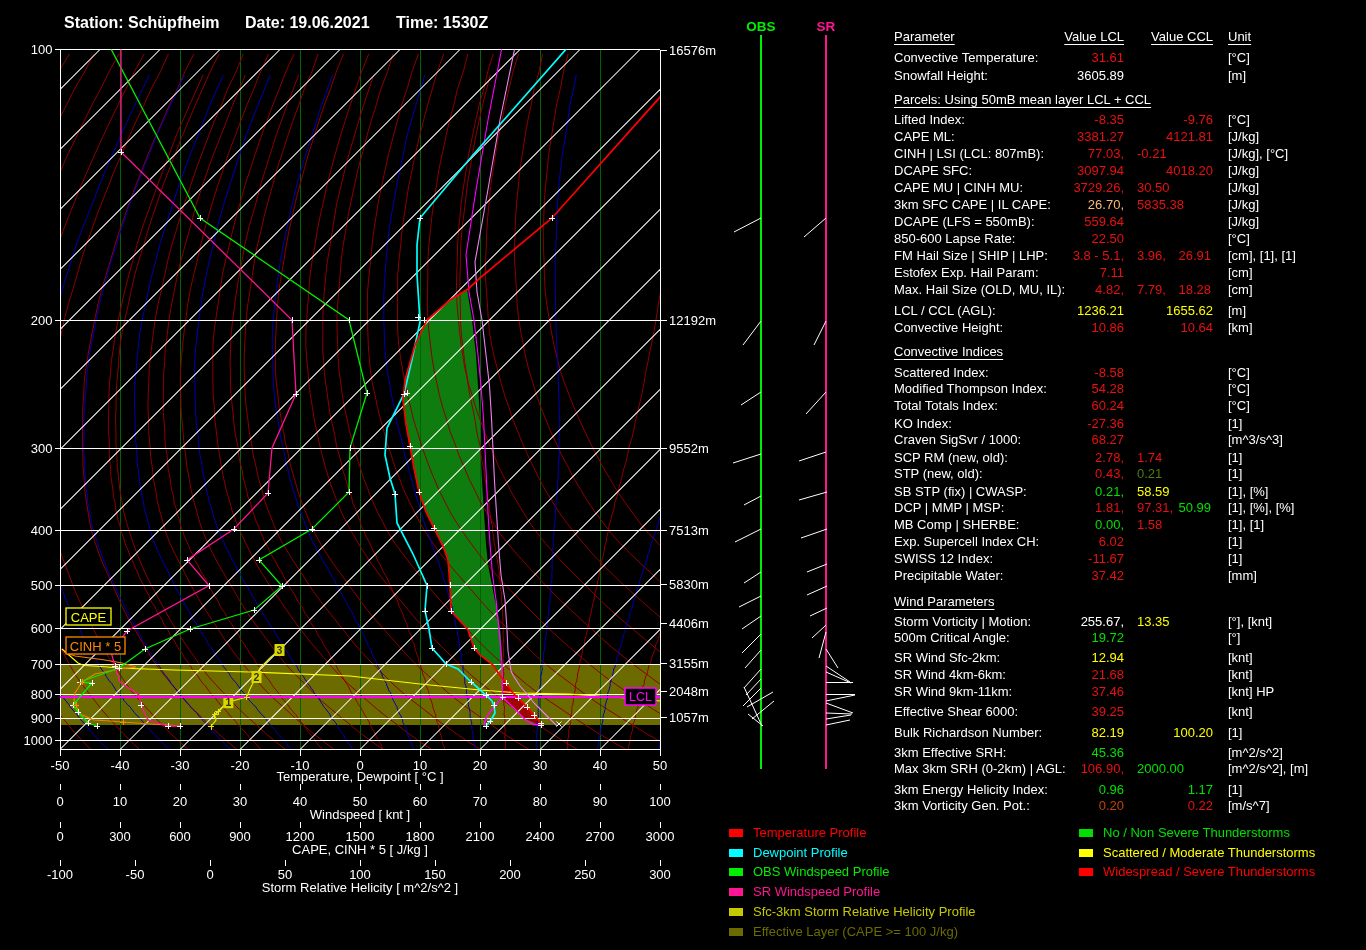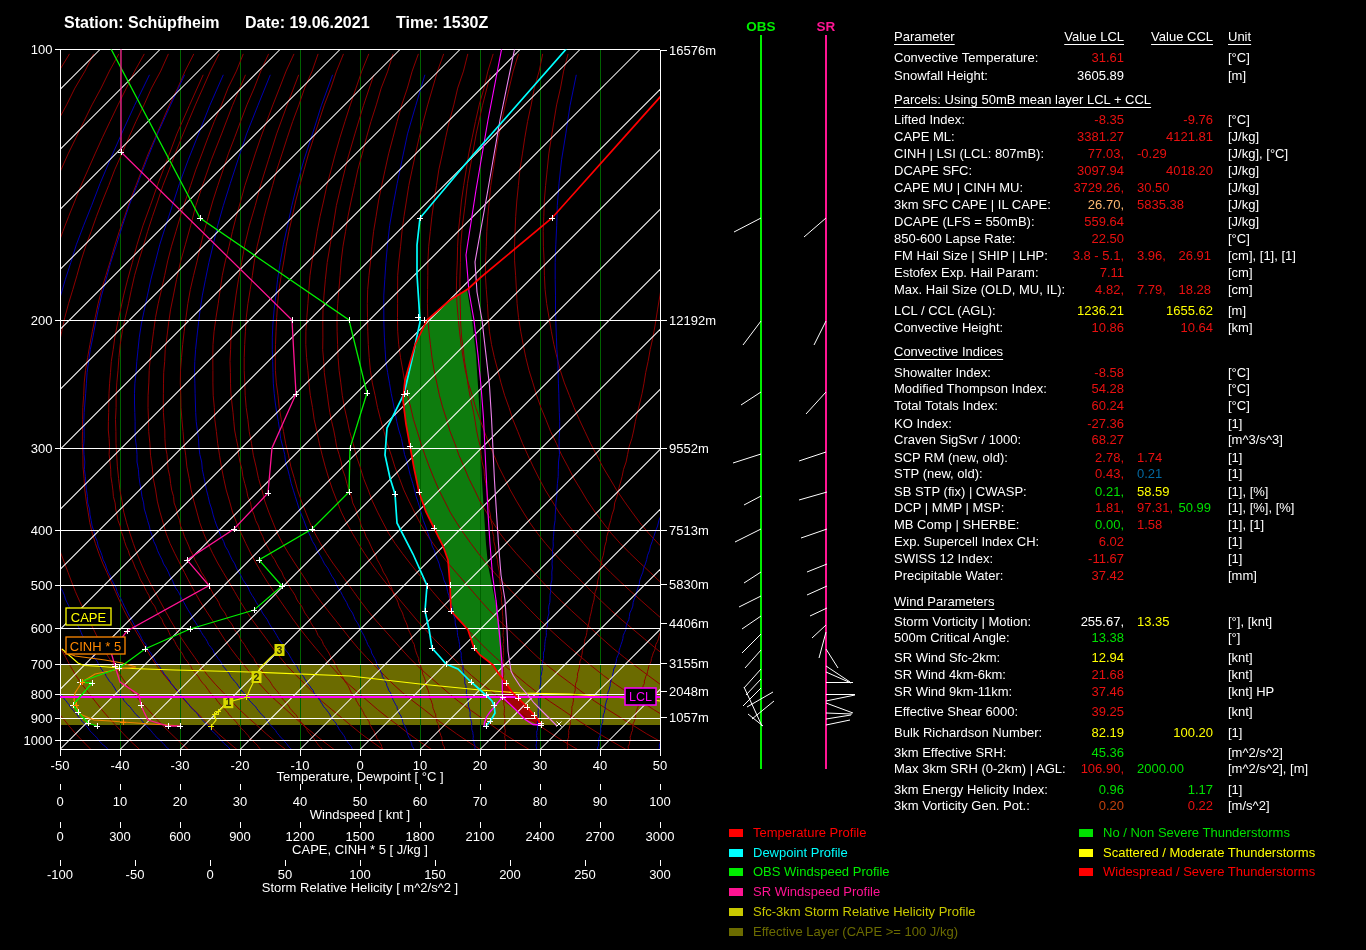--- a/index.html
+++ b/index.html
@@ -470,21 +470,21 @@
   </div>
 <div class="tr" style="top:128.4px">
     <span class="lab">CAPE ML:</span>
     <span class="v1" style="color:#e81010">3381.27</span>
     <span class="v2r" style="color:#e81010">4121.81</span>
     <span class="unit">[J/kg]</span>
   </div>
 <div class="tr" style="top:145.2px">
     <span class="lab">CINH | LSI (LCL: 807mB):</span>
     <span class="v1" style="color:#e81010">77.03,</span>
-    <span class="v2l" style="color:#e81010">-0.29</span>
+    <span class="v2l" style="color:#e81010">-0.21</span>
     <span class="unit">[J/kg], [°C]</span>
   </div>
 <div class="tr" style="top:162.4px">
     <span class="lab">DCAPE SFC:</span>
     <span class="v1" style="color:#e81010">3097.94</span>
     <span class="v2r" style="color:#e81010">4018.20</span>
     <span class="unit">[J/kg]</span>
   </div>
 <div class="tr" style="top:179.2px">
     <span class="lab">CAPE MU | CINH MU:</span>
@@ -536,21 +536,21 @@
 <div class="tr" style="top:318.5px">
     <span class="lab">Convective Height:</span>
     <span class="v1" style="color:#e81010">10.86</span>
     <span class="v2r" style="color:#e81010">10.64</span>
     <span class="unit">[km]</span>
   </div>
 <div class="tr" style="top:343.2px">
     <span class="lab u">Convective Indices</span>
   </div>
 <div class="tr" style="top:363.5px">
-    <span class="lab">Showalter Index:</span>
+    <span class="lab">Scattered Index:</span>
     <span class="v1" style="color:#e81010">-8.58</span>
     <span class="unit">[°C]</span>
   </div>
 <div class="tr" style="top:380.3px">
     <span class="lab">Modified Thompson Index:</span>
     <span class="v1" style="color:#e81010">54.28</span>
     <span class="unit">[°C]</span>
   </div>
 <div class="tr" style="top:397.4px">
     <span class="lab">Total Totals Index:</span>
@@ -569,21 +569,21 @@
   </div>
 <div class="tr" style="top:448.5px">
     <span class="lab">SCP RM (new, old):</span>
     <span class="v1" style="color:#e81010">2.78,</span>
     <span class="v2l" style="color:#e81010">1.74</span>
     <span class="unit">[1]</span>
   </div>
 <div class="tr" style="top:465.3px">
     <span class="lab">STP (new, old):</span>
     <span class="v1" style="color:#e81010">0.43,</span>
-    <span class="v2l" style="color:#0369a1">0.21</span>
+    <span class="v2l" style="color:#4d7c0f">0.21</span>
     <span class="unit">[1]</span>
   </div>
 <div class="tr" style="top:482.5px">
     <span class="lab">SB STP (fix) | CWASP:</span>
     <span class="v1" style="color:#00e000">0.21,</span>
     <span class="v2l" style="color:#ffff00">58.59</span>
     <span class="unit">[1], [%]</span>
   </div>
 <div class="tr" style="top:499.2px">
     <span class="lab">DCP | MMP | MSP:</span>
@@ -617,21 +617,21 @@
     <span class="lab u">Wind Parameters</span>
   </div>
 <div class="tr" style="top:612.6px">
     <span class="lab">Storm Vorticity | Motion:</span>
     <span class="v1" style="color:#ffffff">255.67,</span>
     <span class="v2l" style="color:#ffff00">13.35</span>
     <span class="unit">[°], [knt]</span>
   </div>
 <div class="tr" style="top:629.4px">
     <span class="lab">500m Critical Angle:</span>
-    <span class="v1" style="color:#00e000">13.38</span>
+    <span class="v1" style="color:#00e000">19.72</span>
     <span class="unit">[°]</span>
   </div>
 <div class="tr" style="top:649.4px">
     <span class="lab">SR Wind Sfc-2km:</span>
     <span class="v1" style="color:#ffff00">12.94</span>
     <span class="unit">[knt]</span>
   </div>
 <div class="tr" style="top:666.2px">
     <span class="lab">SR Wind 4km-6km:</span>
     <span class="v1" style="color:#e81010">21.68</span>
@@ -667,21 +667,21 @@
 <div class="tr" style="top:780.6px">
     <span class="lab">3km Energy Helicity Index:</span>
     <span class="v1" style="color:#00e000">0.96</span>
     <span class="v2r" style="color:#00e000">1.17</span>
     <span class="unit">[1]</span>
   </div>
 <div class="tr" style="top:797.4px">
     <span class="lab">3km Vorticity Gen. Pot.:</span>
     <span class="v1" style="color:#c2410c">0.20</span>
     <span class="v2r" style="color:#e81010">0.22</span>
-    <span class="unit">[m/s^2]</span>
+    <span class="unit">[m/s^7]</span>
   </div>
 <div class="lg" style="top:825.6px;left:729px"><span class="sq" style="background:#ff0000"></span><span style="color:#ff0000">Temperature Profile</span></div>
 <div class="lg" style="top:845.5px;left:729px"><span class="sq" style="background:#00ffff"></span><span style="color:#00ffff">Dewpoint Profile</span></div>
 <div class="lg" style="top:865.4px;left:729px"><span class="sq" style="background:#00ee00"></span><span style="color:#00ee00">OBS Windspeed Profile</span></div>
 <div class="lg" style="top:885.3000000000001px;left:729px"><span class="sq" style="background:#ff1493"></span><span style="color:#ff1493">SR Windspeed Profile</span></div>
 <div class="lg" style="top:905.2px;left:729px"><span class="sq" style="background:#c8c800"></span><span style="color:#c8c800">Sfc-3km Storm Relative Helicity Profile</span></div>
 <div class="lg" style="top:925.1px;left:729px"><span class="sq" style="background:#6b6b00"></span><span style="color:#6b6b00">Effective Layer (CAPE &gt;= 100 J/kg)</span></div>
 <div class="lg" style="top:825.6px;left:1079px"><span class="sq" style="background:#00e000"></span><span style="color:#00e000">No / Non Severe Thunderstorms</span></div>
 <div class="lg" style="top:845.5px;left:1079px"><span class="sq" style="background:#ffff00"></span><span style="color:#ffff00">Scattered / Moderate Thunderstorms</span></div>
 <div class="lg" style="top:865.4px;left:1079px"><span class="sq" style="background:#ff0000"></span><span style="color:#ff0000">Widespread / Severe Thunderstorms</span></div>

